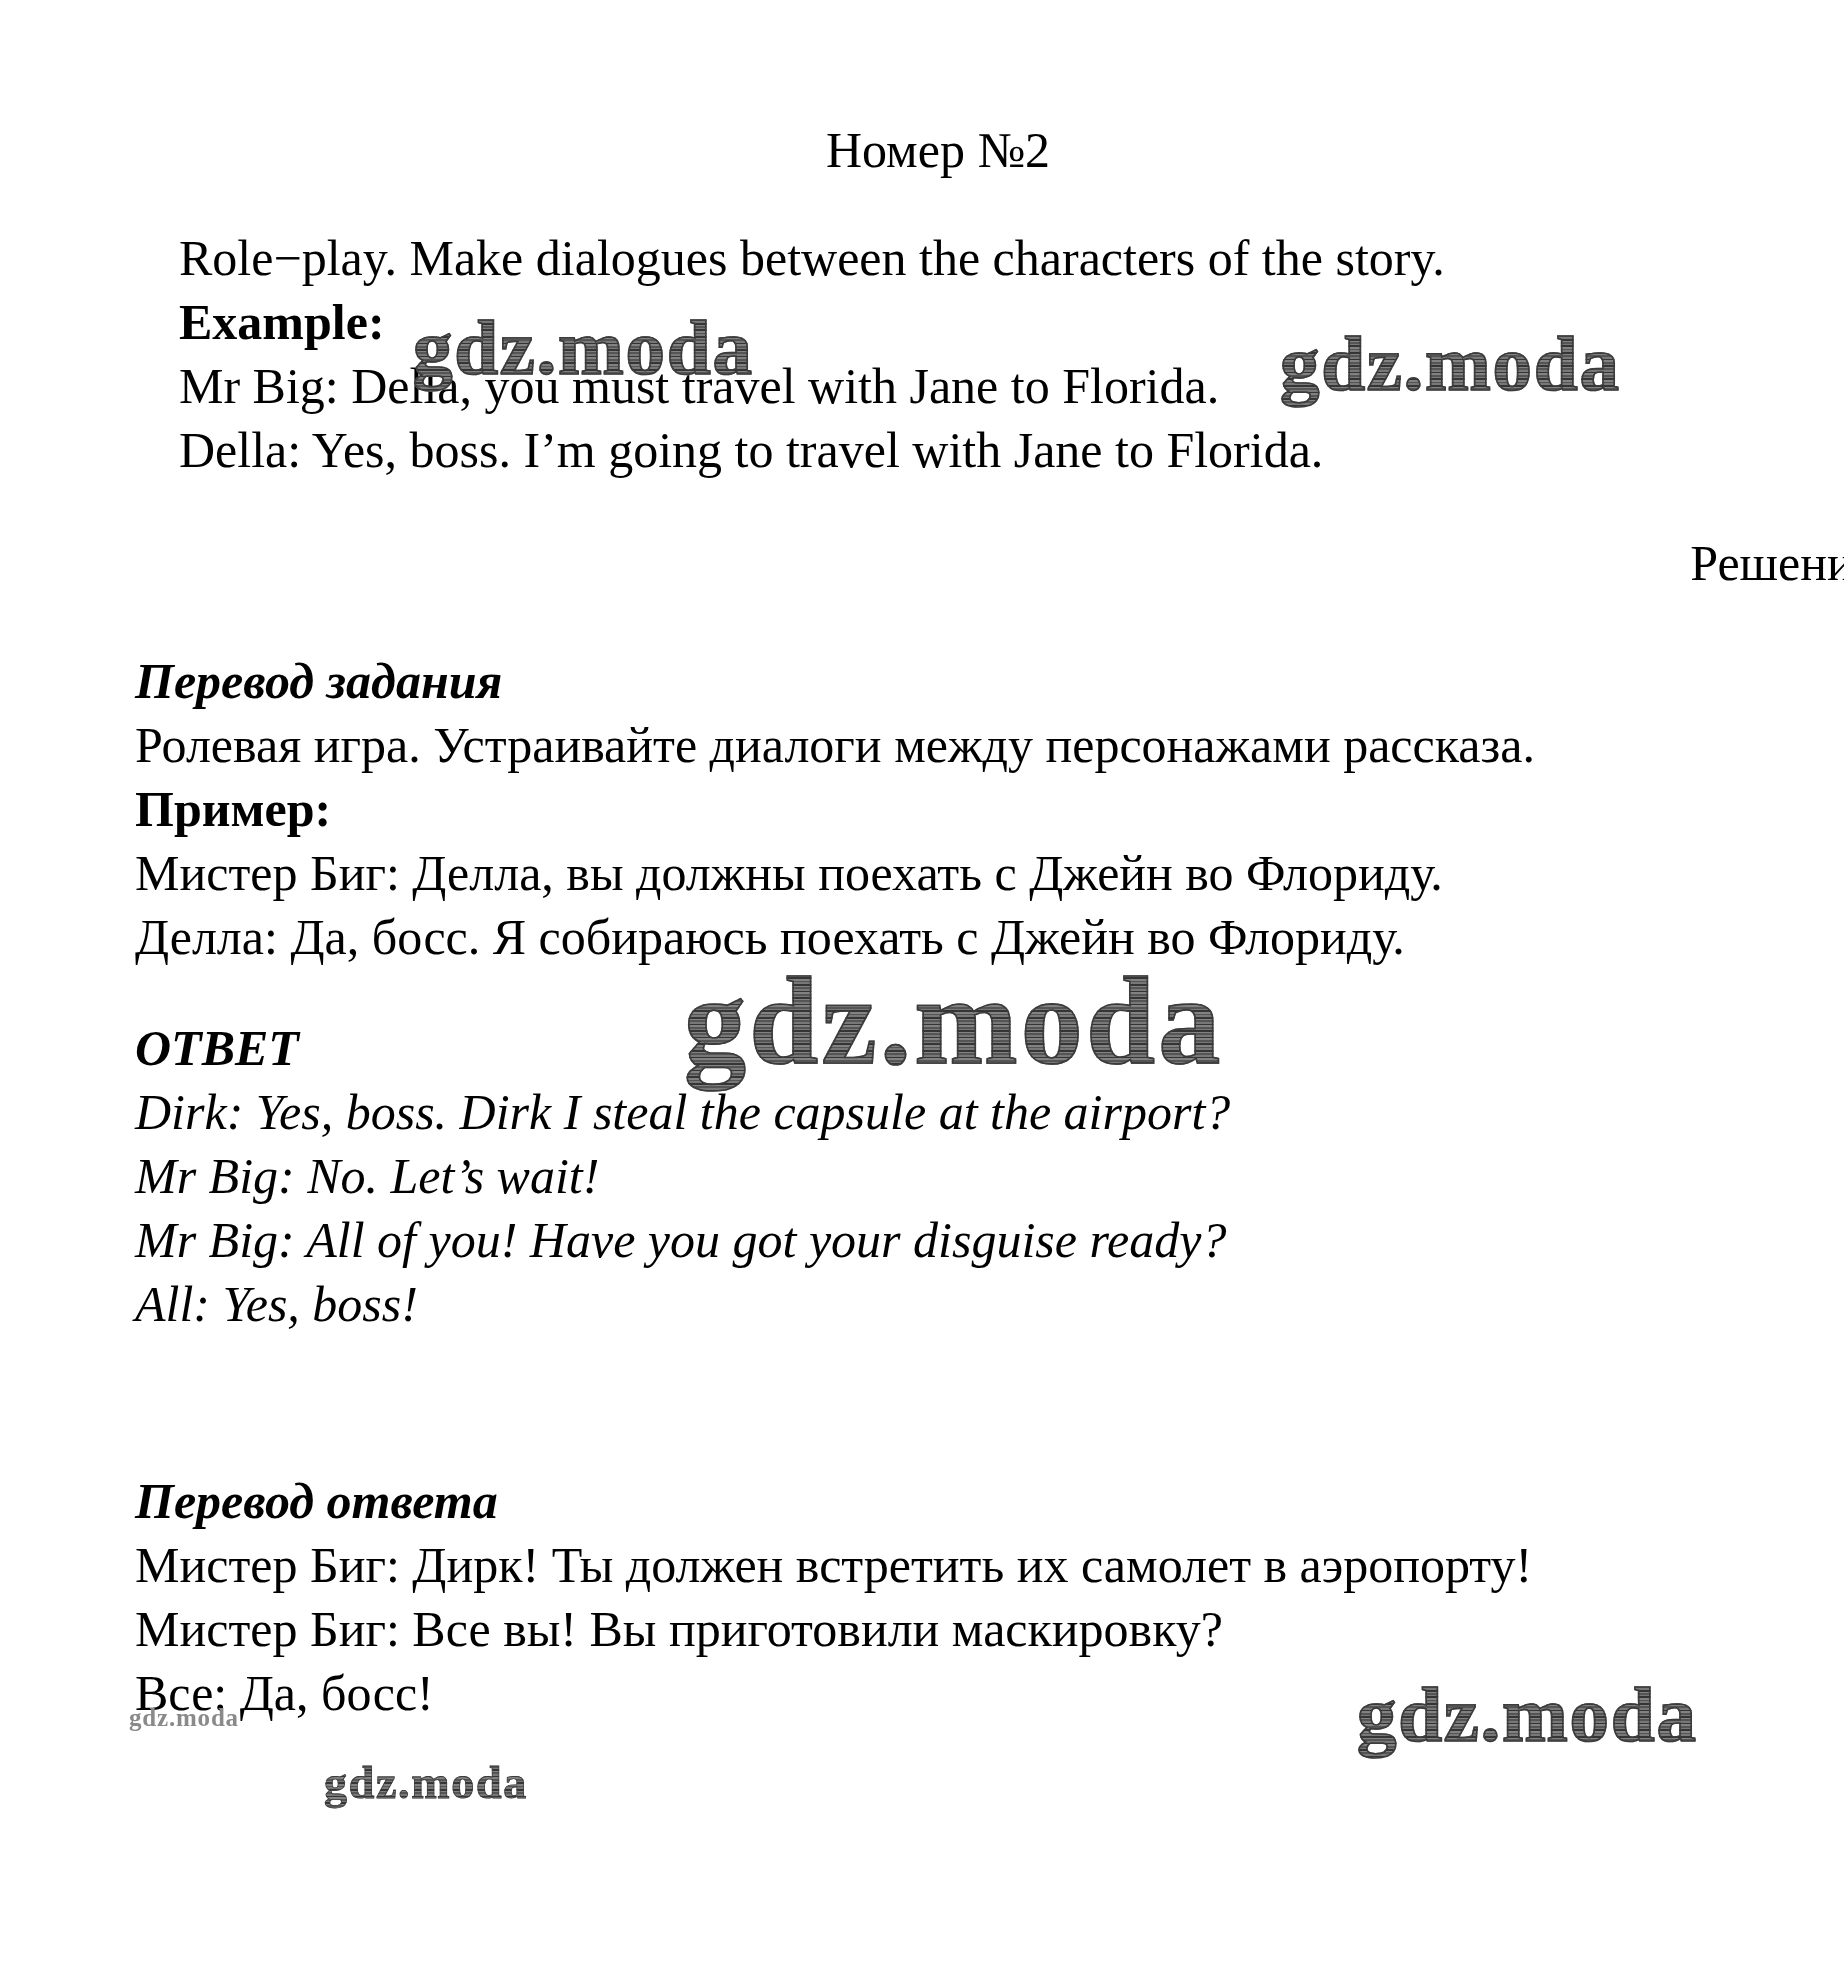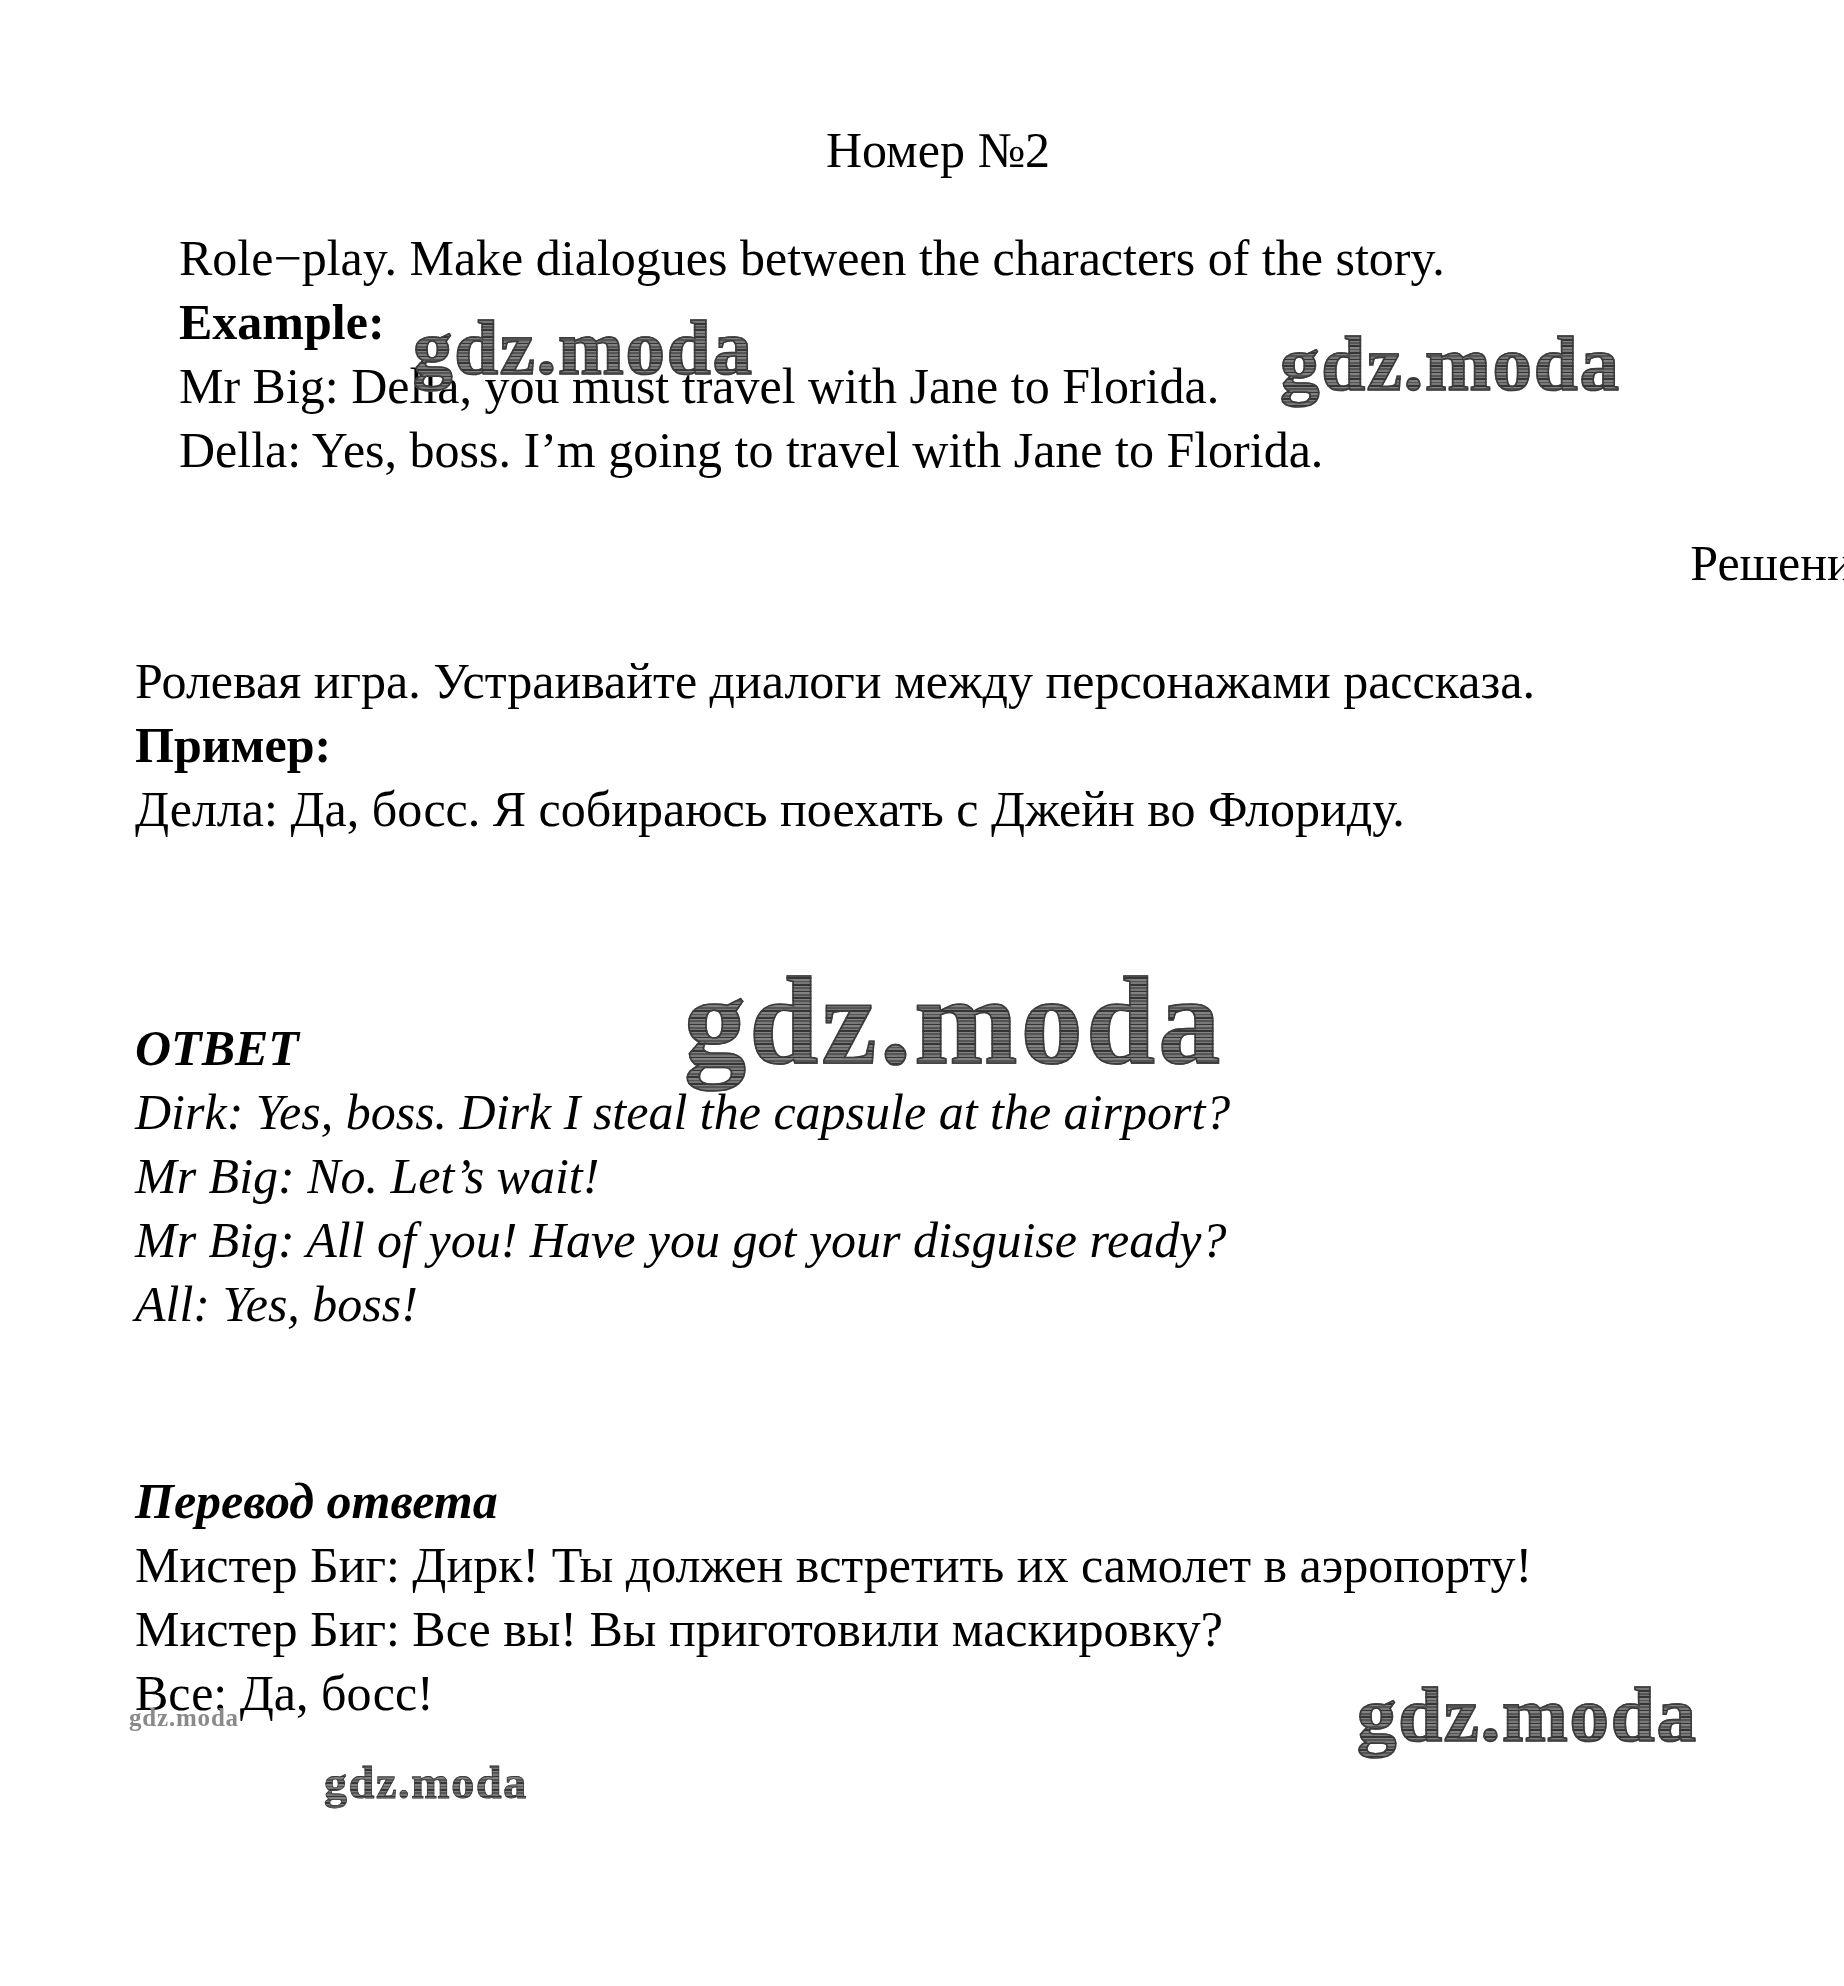--- a/index.html
+++ b/index.html
@@ -94,22 +94,24 @@
   <div class="block block-task">
     <p class="line">Role−play. Make dialogues between the characters of the story.</p>
     <p class="line bold">Example:</p>
     <p class="line">Mr Big: Della, you must travel with Jane to Florida.</p>
     <p class="line">Della: Yes, boss. I’m going to travel with Jane to Florida.</p>
   </div>
 
   <div class="center-heading">Решение</div>
 
   <div class="block block-translation-task">
+    <p class="line bold-italic">Перевод задания</p>
     <p class="line">Ролевая игра. Устраивайте диалоги между персонажами рассказа.</p>
     <p class="line bold">Пример:</p>
+    <p class="line">Мистер Биг: Делла, вы должны поехать с Джейн во Флориду.</p>
     <p class="line">Делла: Да, босс. Я собираюсь поехать с Джейн во Флориду.</p>
   </div>
 
   <div class="block block-answer">
     <p class="line bold">ОТВЕТ</p>
     <p class="line">Dirk: Yes, boss. Dirk I steal the capsule at the airport?</p>
     <p class="line">Mr Big: No. Let’s wait!</p>
     <p class="line">Mr Big: All of you! Have you got your disguise ready?</p>
     <p class="line">All: Yes, boss!</p>
   </div>

